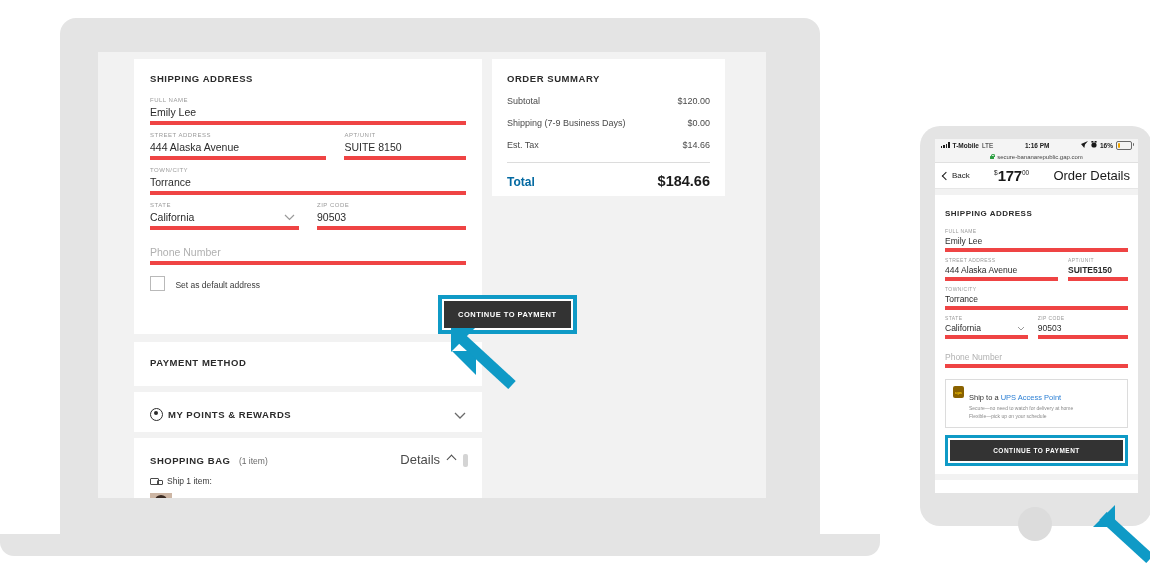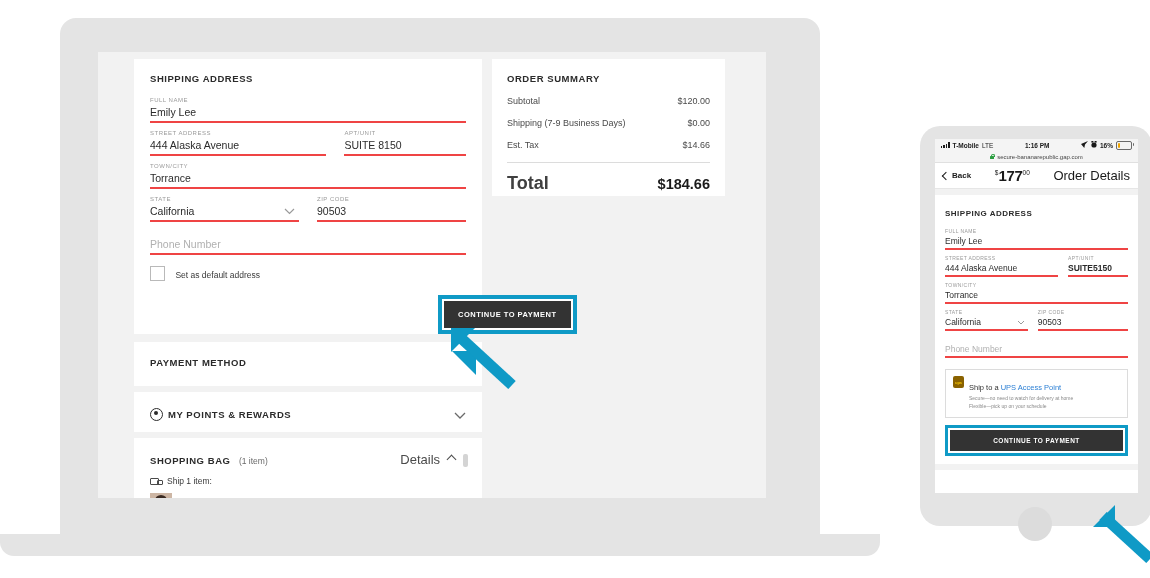--- a/index.html
+++ b/index.html
@@ -44,34 +44,34 @@
 
   .field-label{
     font-size:6px;color:#9a9a9a;letter-spacing:.5px;text-transform:uppercase;
   }
   .field-value{
     font-size:10.5px;color:#2b2b2b;padding-bottom:3px;
   }
   .field-placeholder{
     font-size:10.5px;color:#b0b0b0;padding-bottom:3px;
   }
-  .underline{border-bottom:2px solid #ef4444;}
+  .underline{border-bottom:4px solid #ef4444;}
 
   .row2{display:flex;gap:18px;}
 
   
   .sum-row{
     display:flex;justify-content:space-between;align-items:center;
     font-size:9px;color:#4a4a4a;margin-top:12px;
   }
   .sum-total{
     display:flex;justify-content:space-between;align-items:baseline;
     border-top:1px solid #dcdcdc;margin-top:12px;padding-top:10px;
   }
-  .sum-total .lbl{font-size:18px;font-weight:bold;color:#404040;}
+  .sum-total .lbl{font-size:12px;font-weight:bold;color:#0369a1;}
   .sum-total .val{font-size:14.5px;font-weight:bold;color:#1a1a1a;}
 
   
   .cta-wrap{
     position:absolute;left:340px;top:243px;
     padding:4px;background:#0f9ac6;
   }
   .cta-btn{
     background:#333333;color:#ffffff;font-size:7.5px;font-weight:bold;
     letter-spacing:.5px;padding:9px 14px;text-align:center;white-space:nowrap;
@@ -158,21 +158,21 @@
     gap:3px;font-size:6px;color:#444;border-bottom:1px solid #e0e0e0;
   }
   .lock{width:4px;height:5px;position:relative;}
   .lock:before{content:"";position:absolute;left:0;bottom:0;width:4px;height:3px;background:#2a9d3f;border-radius:.5px;}
   .lock:after{content:"";position:absolute;left:1px;top:0;width:2px;height:2.2px;border:.8px solid #2a9d3f;border-bottom:none;border-radius:2px 2px 0 0;}
 
   .m-header{
     height:25px;display:flex;align-items:center;justify-content:space-between;
     padding:0 8px;border-bottom:1px solid #e6e6e6;background:#fff;
   }
-  .m-back{font-size:8px;color:#1a1a1a;font-weight:bold;display:flex;align-items:center;gap:3px;cursor:pointer;}
+  .m-back{font-size:8px;color:#1a1a1a;font-weight:normal;display:flex;align-items:center;gap:3px;cursor:pointer;}
   .back-chev{display:inline-block;width:5px;height:5px;border-left:1.4px solid #1a1a1a;border-bottom:1.4px solid #1a1a1a;transform:rotate(45deg);}
   .m-price{font-size:8px;color:#1a1a1a;}
   .m-price .big{font-size:15px;font-weight:bold;letter-spacing:-.3px;}
   .m-price .sup{font-size:6.5px;vertical-align:6px;}
   .m-order{font-size:13px;color:#1a1a1a;cursor:pointer;}
 
   .m-card{background:#fff;margin:6px 0 0 0;padding:8px 10px;}
   .m-gap{height:6px;background:#f2f2f2;}
 
   .m-title{font-size:8px;font-weight:bold;color:#2b2b2b;letter-spacing:.5px;}

